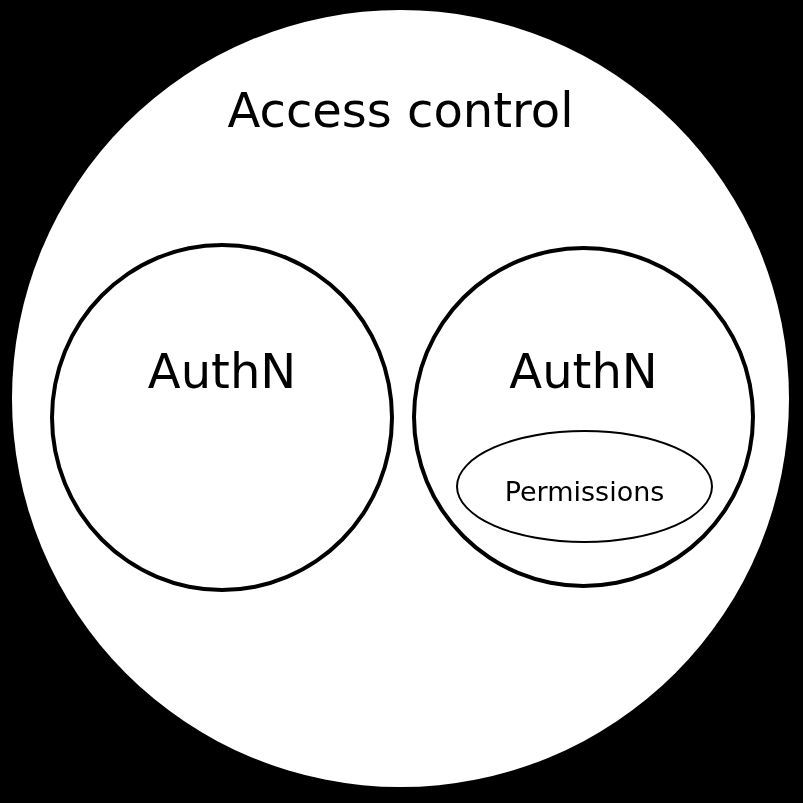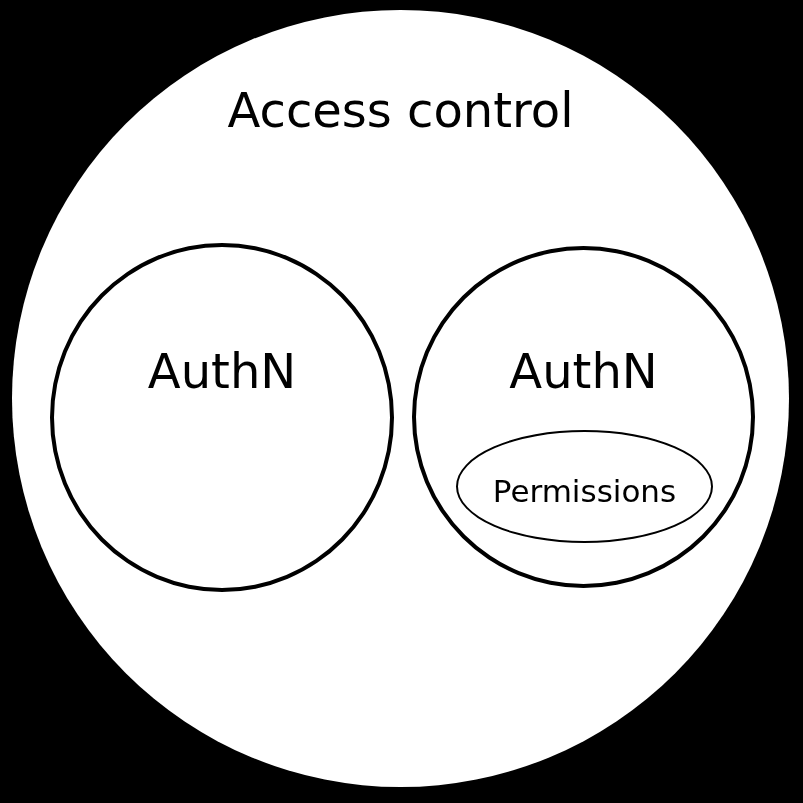--- a/index.html
+++ b/index.html
@@ -84,21 +84,21 @@
     border: 2px solid var(--stroke, #000000);
     border-radius: 50%;
     background: transparent;
   }
   .subset-label {
     position: absolute;
     left: 456px;
     top: 476px;
     width: 257px;
     text-align: center;
-    font-size: 31px;
+    font-size: 27px;
     line-height: 31px;
     white-space: nowrap;
   }
 </style>
 </head>
 <body>
 
 <div class="stage">
 
   <div class="outer-set"></div>

